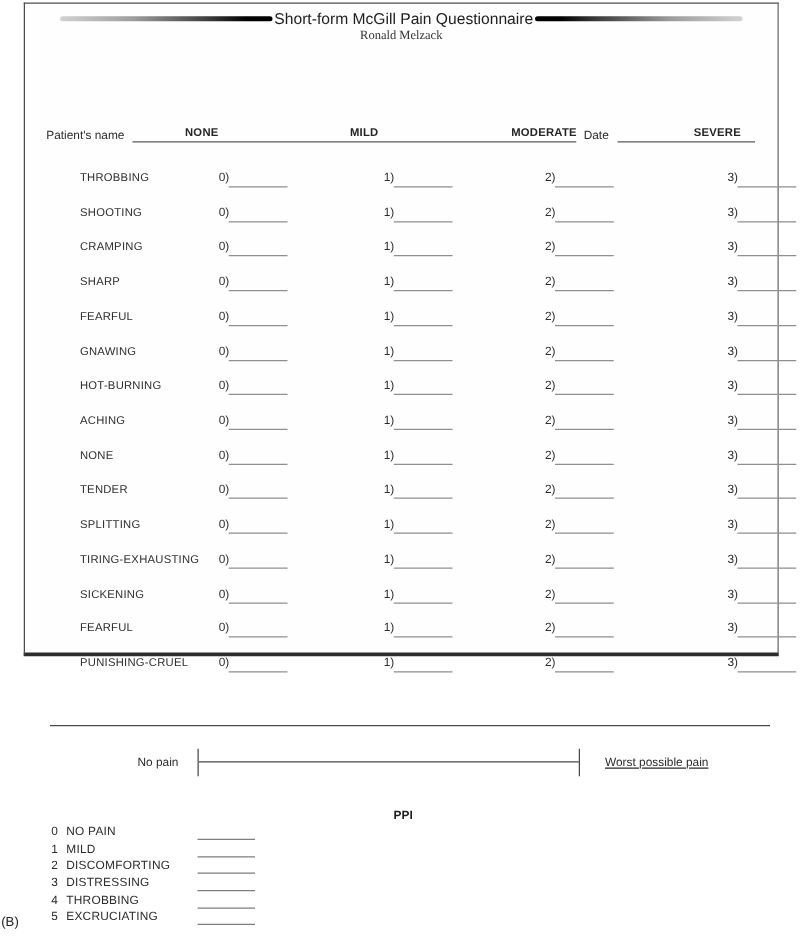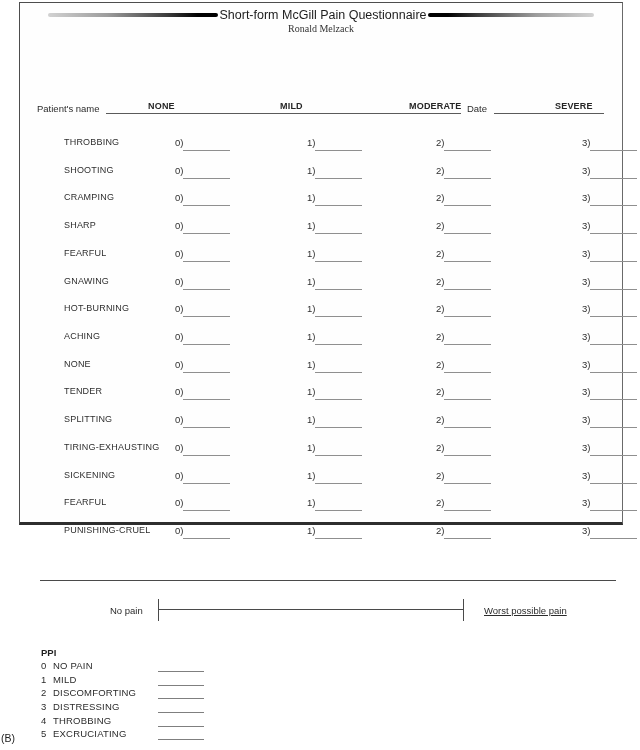--- a/index.html
+++ b/index.html
@@ -39,21 +39,21 @@
   .blank{display:inline-block;width:47px;height:11px;border-bottom:1.2px solid #8f8f8f;vertical-align:-5px;}
   
   .separator{position:absolute;top:577px;left:20px;width:576px;border-top:1.5px solid #4a4a4a;}
   .vas{position:absolute;top:595px;left:0;right:0;height:24px;font-size:9.5px;}
   .vas-left{position:absolute;left:90px;top:7px;}
   .vas-right{position:absolute;left:464px;top:7px;text-decoration:underline;}
   .vas-line{position:absolute;left:138px;top:1px;width:306px;height:22px;
     border-left:1.8px solid #4a4a4a;border-right:1.8px solid #4a4a4a;box-sizing:border-box;}
   .vas-line::after{content:"";position:absolute;left:0;right:0;top:10px;border-top:1.5px solid #4a4a4a;}
   
-  .ppi{position:absolute;left:21px;top:644px;right:18px;font-size:9.5px;}
+  .ppi{position:absolute;left:21px;top:644px;right:18px;font-size:9.5px;text-align:center;}
   .ppi-head{font-weight:700;font-size:9.5px;margin-bottom:2px;color:#1f1f1f;}
   .ppi-row{position:relative;height:13.7px;}
   .ppi-val{position:absolute;left:0;}
   .ppi-lbl{position:absolute;left:12px;letter-spacing:.2px;}
   .ppi-blank{position:absolute;left:117px;width:46px;height:11px;border-bottom:1.2px solid #7f7f7f;}
 </style>
 </head>
 <body>
 
 <div class="page">

